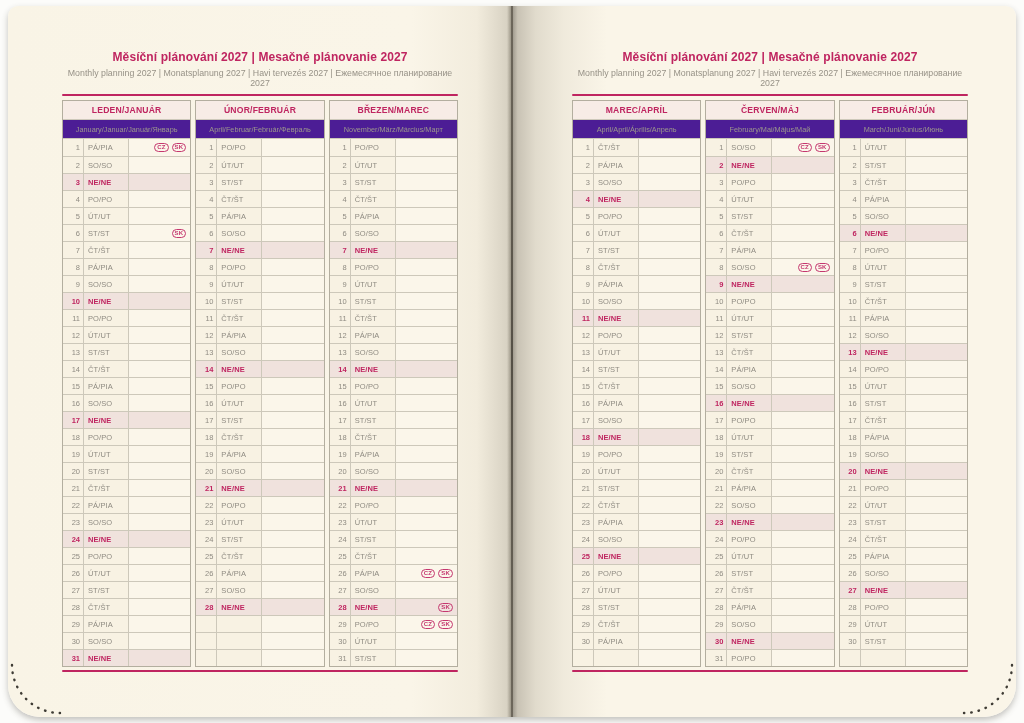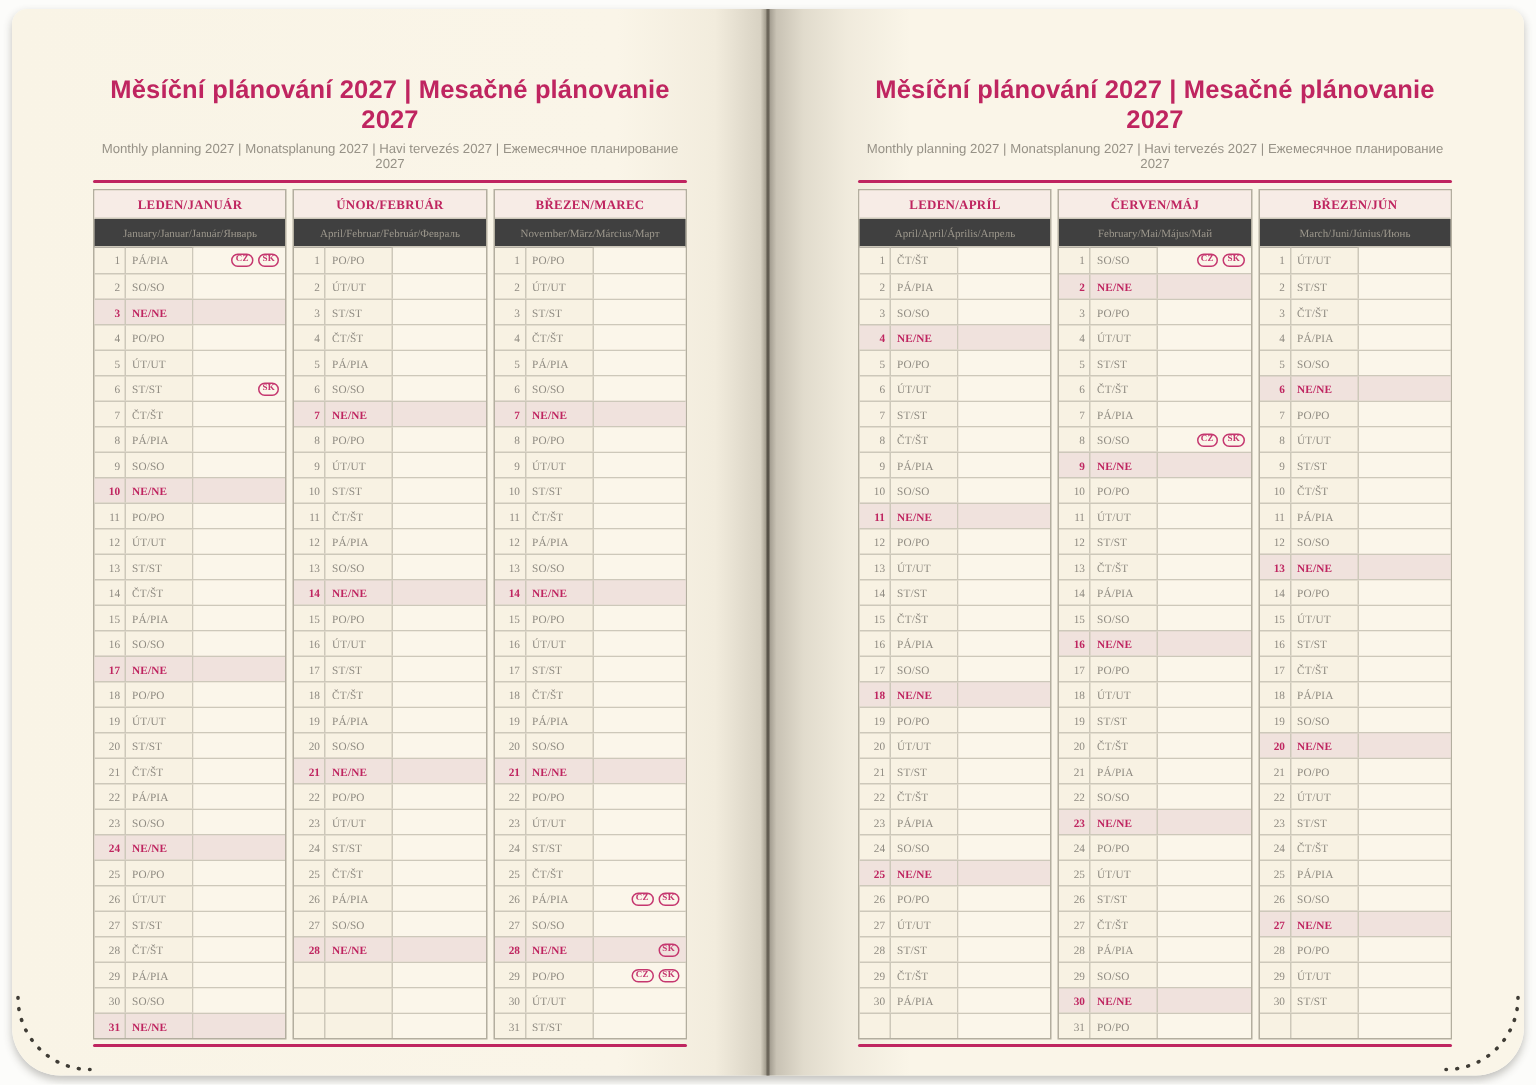--- a/index.html
+++ b/index.html
@@ -22,31 +22,31 @@
   .page-right{background:#faf5e8;border-radius:0 10px 32px 0;}
   .page-right::before{content:"";position:absolute;left:0;top:0;bottom:0;width:95px;z-index:0;
              background:linear-gradient(to right,rgba(75,69,57,.55) 0%,rgba(120,112,96,.38) 6%,rgba(150,142,122,.25) 25%,rgba(165,156,134,.12) 55%,rgba(165,156,134,0) 100%);
              border-radius:0 0 0 0;}
   .gutter-line{position:absolute;left:503px;top:0;bottom:0;width:2px;background:linear-gradient(to bottom,#6d675b,#555046 50%,#6d675b);z-index:2;}
 
   .content{position:absolute;top:44px;width:396px;z-index:1;}
   .page-left .content{left:54px;}
   .page-right .content{left:60px;}
 
-  .page-title{color:var(--accent);font-size:17px;font-weight:bold;text-align:center;letter-spacing:.1px;}
+  .page-title{color:var(--accent);font-size:12px;font-weight:bold;text-align:center;letter-spacing:.1px;}
   .page-subtitle{color:#979287;font-size:8.8px;text-align:center;margin-top:4px;}
   .rule{height:2px;background:var(--accent);margin-top:6px;border-radius:1px;}
 
-  .months{display:flex;gap:4px;margin-top:4px;font-family:Liberation Serif, serif;}
+  .months{display:flex;gap:4px;margin-top:4px;}
   .month{flex:1;border:1px solid var(--line-dark);background:#f8f2e3;}
   .month-name{height:19px;line-height:19px;text-align:center;color:var(--accent);
               font-size:8.6px;font-weight:bold;letter-spacing:.2px;background:#f7ece6;
               border-bottom:1px solid var(--line);}
   .month-subtitle{height:19px;line-height:19px;text-align:center;color:#9c978c;
-              font-size:7.3px;background:#404040;border-bottom:1px solid var(--line);}
+              font-size:7.3px;background:#4c1d95;border-bottom:1px solid var(--line);}
   .day-row{display:grid;grid-template-columns:21px 45px 1fr;height:17px;}
   .day-row + .day-row{border-top:1px solid var(--line);}
   .cell{display:flex;align-items:center;font-size:7.5px;color:var(--txt);}
   .c-num{justify-content:flex-end;padding-right:3px;border-right:1px solid var(--line);}
   .c-day{padding-left:4px;border-right:1px solid var(--line);letter-spacing:.1px;}
   .c-notes{justify-content:flex-end;padding-right:4px;background:#fbf6ea;gap:3px;}
   .day-row.sunday{background:var(--sunday-bg);}
   .day-row.sunday .c-notes{background:var(--sunday-bg);}
   .day-row.sunday .cell{color:var(--accent);font-weight:bold;}
 
@@ -569,21 +569,21 @@
     </div>
   </div>
 
   <div class="page page-right">
     <div class="content">
       <div class="page-title">Měsíční plánování 2027 | Mesačné plánovanie 2027</div>
       <div class="page-subtitle">Monthly planning 2027 | Monatsplanung 2027 | Havi tervezés 2027 | Ежемесячное планирование 2027</div>
       <div class="rule"></div>
       <div class="months">
           <div class="month">
-    <div class="month-name">LEDEN/APRÍL</div>
+    <div class="month-name">MAREC/APRÍL</div>
     <div class="month-subtitle">April/April/Április/Апрель</div>
     <div class="month-days">
               <div class="day-row">
     <div class="cell c-num">1</div>
     <div class="cell c-day">ČT/ŠT</div>
     <div class="cell c-notes"></div>
   </div>
               <div class="day-row">
     <div class="cell c-num">2</div>
     <div class="cell c-day">PÁ/PIA</div>
@@ -897,21 +897,21 @@
     <div class="cell c-notes"></div>
   </div>
               <div class="day-row">
     <div class="cell c-num">31</div>
     <div class="cell c-day">PO/PO</div>
     <div class="cell c-notes"></div>
   </div>
             </div>
   </div>
           <div class="month">
-    <div class="month-name">BŘEZEN/JÚN</div>
+    <div class="month-name">FEBRUÁR/JÚN</div>
     <div class="month-subtitle">March/Juni/Június/Июнь</div>
     <div class="month-days">
               <div class="day-row">
     <div class="cell c-num">1</div>
     <div class="cell c-day">ÚT/UT</div>
     <div class="cell c-notes"></div>
   </div>
               <div class="day-row">
     <div class="cell c-num">2</div>
     <div class="cell c-day">ST/ST</div>

